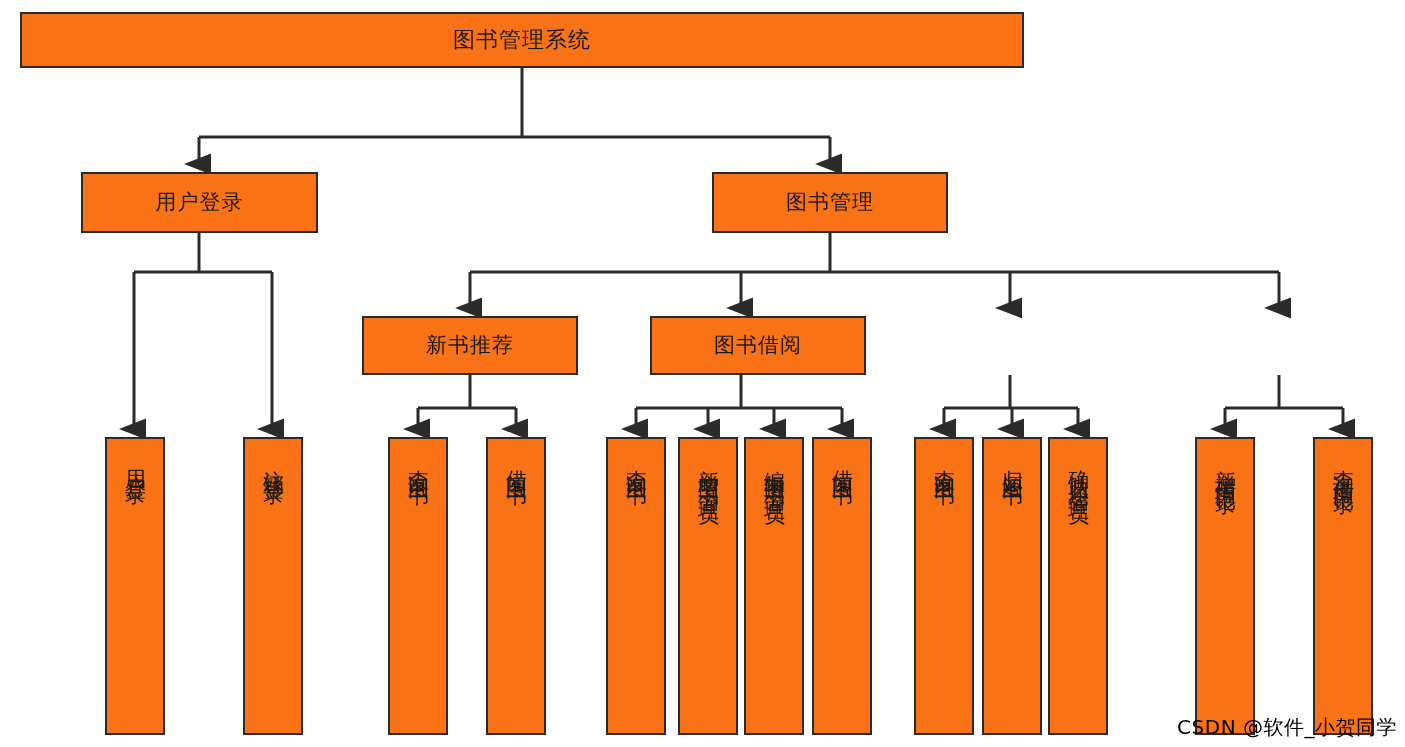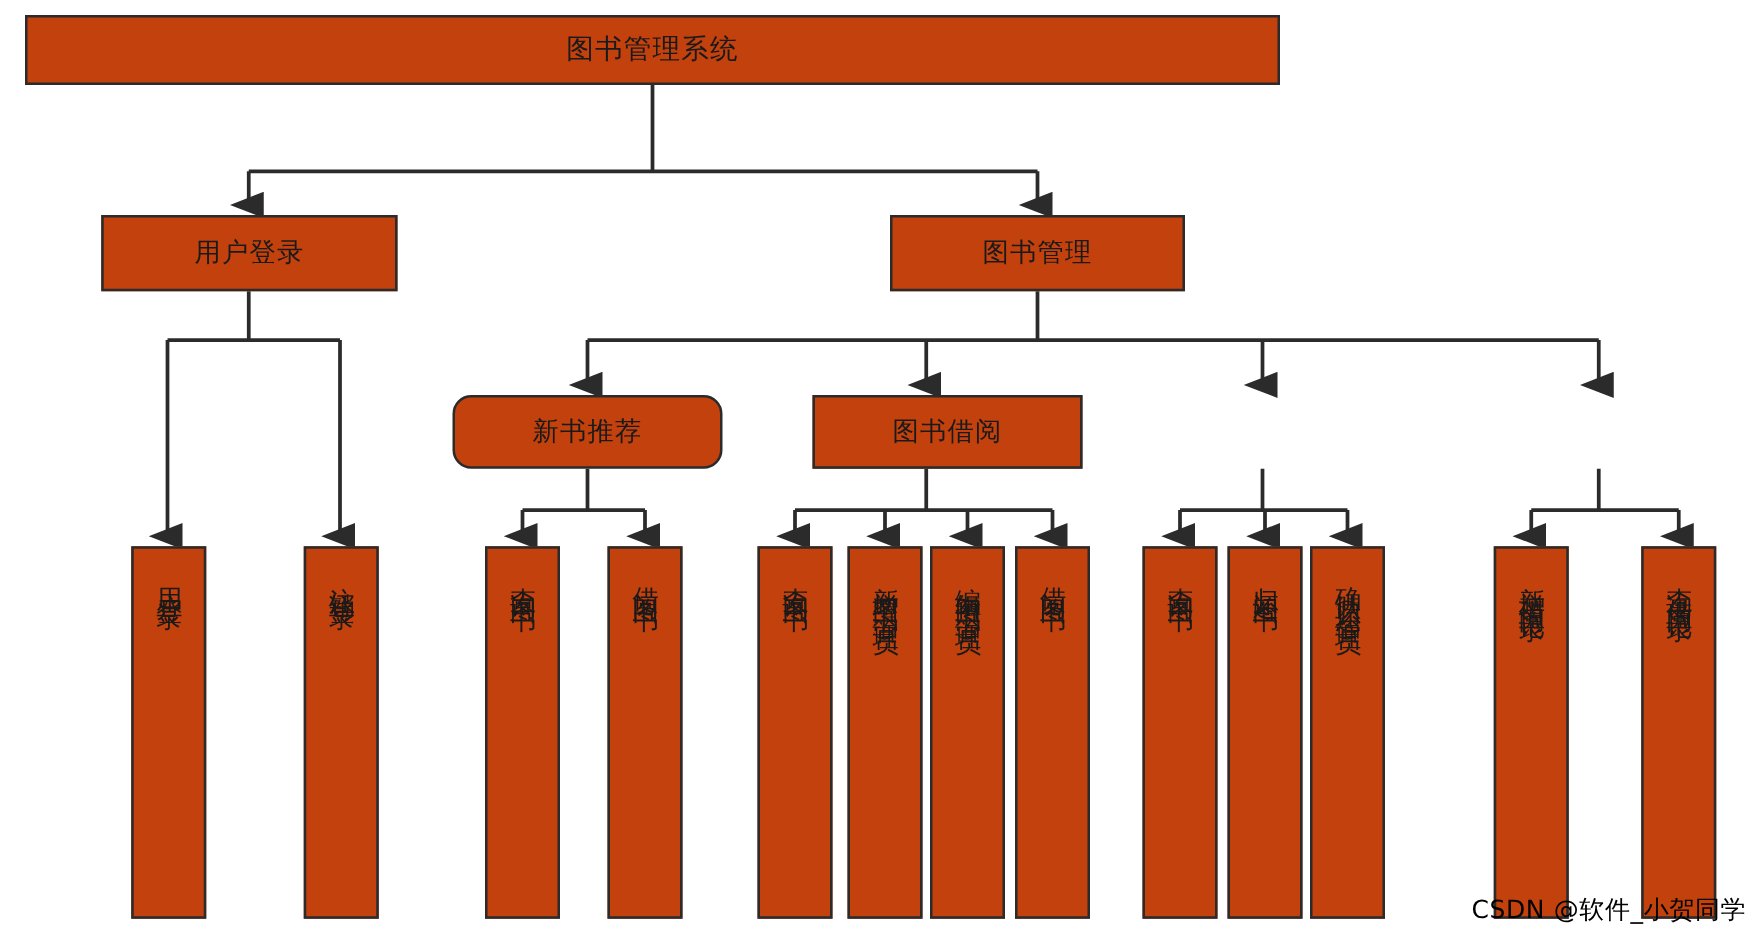--- a/index.html
+++ b/index.html
@@ -22,21 +22,21 @@
     position: absolute;
     left: 0;
     top: 0;
     width: 1405px;
     height: 747px;
     pointer-events: none;
   }
   .node {
     position: absolute;
     box-sizing: border-box;
-    background: #c2410c;
+    background: #f97316;
     border: 2px solid #2b2b2b;
     display: flex;
     align-items: center;
     justify-content: center;
     color: #1a1a1a;
   }
   .node.h {
     font-size: 21px;
     line-height: 1.2;
     letter-spacing: 1px;
@@ -130,21 +130,21 @@
   </div>
 
   <div class="node h" style="left:81px; top:172px; width:237px; height:61px;">
     <span>用户登录</span>
   </div>
 
   <div class="node h" style="left:712px; top:172px; width:236px; height:61px;">
     <span>图书管理</span>
   </div>
 
-  <div class="node h" style="left:362px; top:316px; width:216px; height:59px;border-radius:15px;">
+  <div class="node h" style="left:362px; top:316px; width:216px; height:59px;">
     <span>新书推荐</span>
   </div>
 
   <div class="node h" style="left:633px; top:316px; width:216px; height:59px;margin-left:17px;">
     <span>图书借阅</span>
   </div>
 
 
 
   <div class="node v" style="left:105px; top:437px; width:60px; height:298px;">

